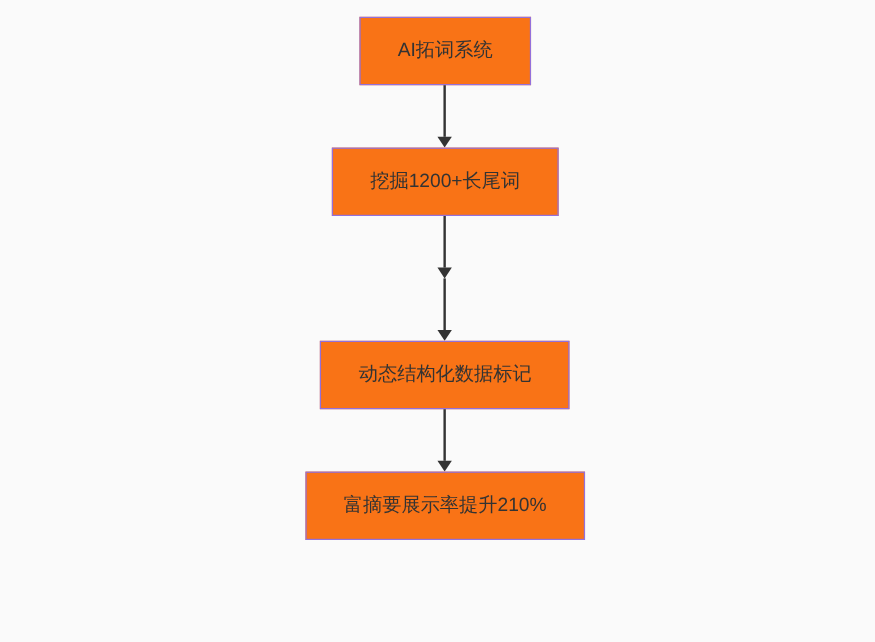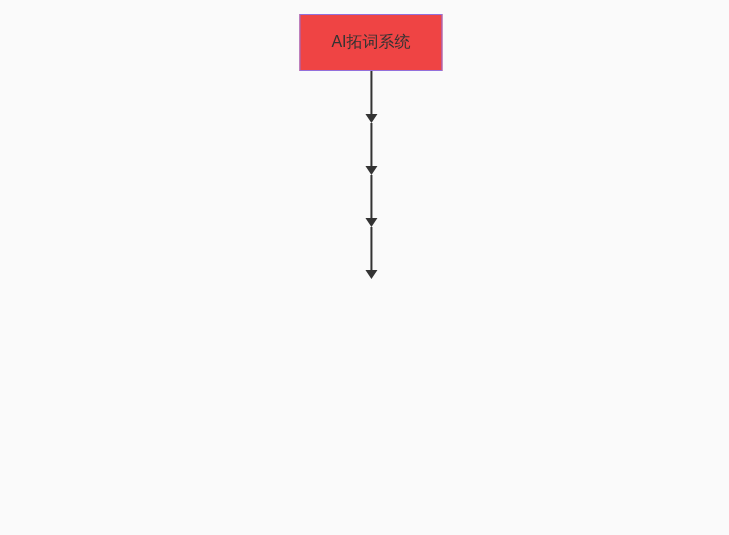--- a/index.html
+++ b/index.html
@@ -23,21 +23,21 @@
     display: flex;
     flex-direction: column;
     align-items: center;
   }
   .node {
     height: 57px;
     padding: 0 31px;
     display: flex;
     align-items: center;
     justify-content: center;
-    background: #ef4444;
+    background: #f97316;
     border: 1px solid #9370db;
     color: #333333;
     font-size: 16px;
     white-space: nowrap;
     text-align: center;
   }
   .edge {
     height: 52px;
     display: flex;
     flex-direction: column;
@@ -64,33 +64,42 @@
 
     <div class="node">
       <span>AI拓词系统</span>
     </div>
 
     <div class="edge">
       <div class="edge-line"></div>
       <div class="edge-head"></div>
     </div>
 
+    <div class="node">
+      <span>挖掘1200+长尾词</span>
+    </div>
 
     <div class="edge">
       <div class="edge-line"></div>
       <div class="edge-head"></div>
     </div>
 
 
     <div class="edge">
       <div class="edge-line"></div>
       <div class="edge-head"></div>
     </div>
 
+    <div class="node">
+      <span>动态结构化数据标记</span>
+    </div>
 
     <div class="edge">
       <div class="edge-line"></div>
       <div class="edge-head"></div>
     </div>
 
+    <div class="node">
+      <span>富摘要展示率提升210%</span>
+    </div>
 
   </div>
 </div>
 
 </body></html>

